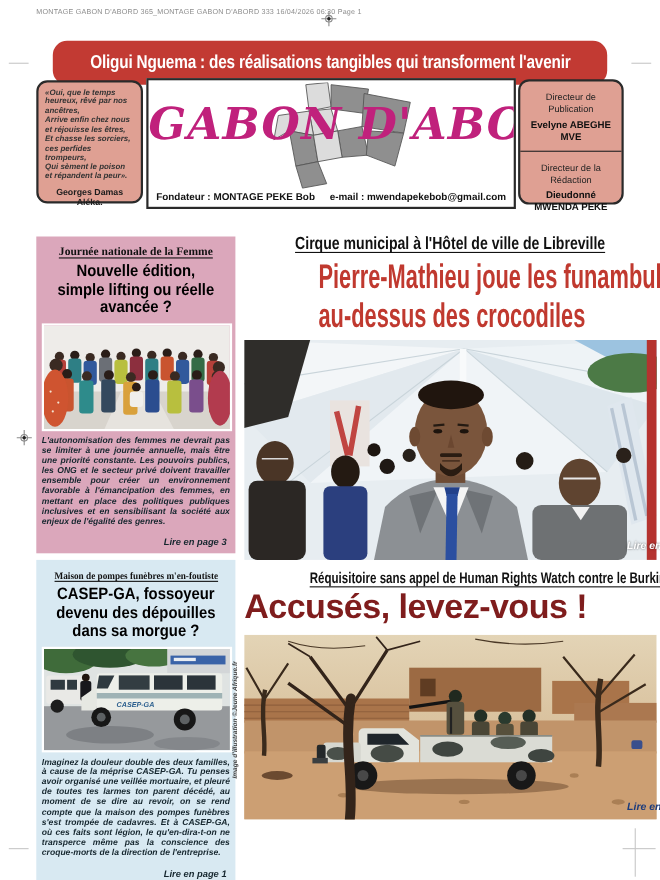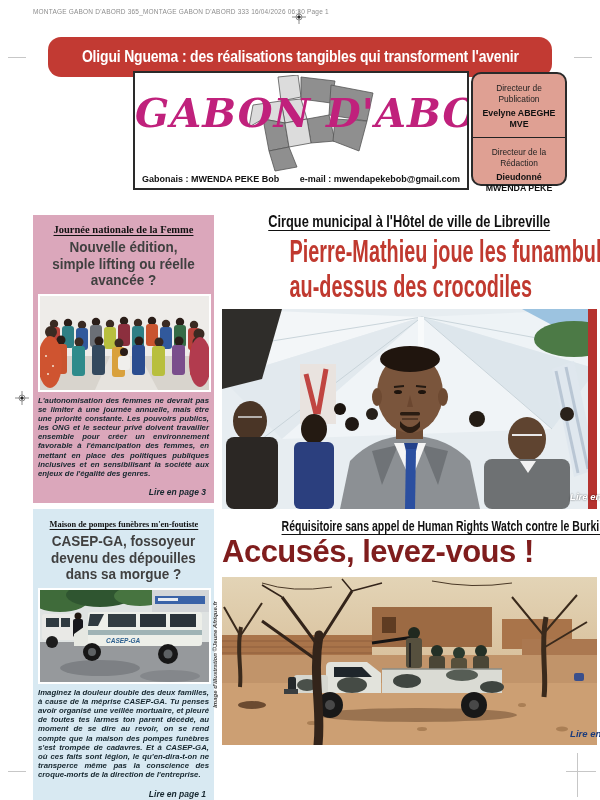--- a/index.html
+++ b/index.html
@@ -48,21 +48,21 @@
 
   .article-pink { background:#dba7bb; padding:4px 5px 6px; box-sizing:border-box; }
   .article-blue { background:#d8e9f2; padding:4px 5px 6px; box-sizing:border-box; margin-top:6px; }
 
   .kicker-sm { text-align:center;font-family:Liberation Serif, serif; }
   .kicker-sm span { display:inline-block; white-space:nowrap; font-weight:bold; color:#111;
                     text-decoration:underline; text-underline-offset:2px; }
   .k1 span { font-size:10.5px; }
   .k2 span { font-size:9px; transform:scaleX(.93); }
 
-  .left-headline { margin-top:2px; text-align:center; font-weight:bold; color:#404040; }
+  .left-headline { margin-top:2px; text-align:center; font-weight:bold; color:#000000; }
   .lh-line { white-space:nowrap; transform:scaleX(.9); font-size:15px; line-height:16.5px; }
 
   .photo-frame { margin:5px auto 4px; width:169px; border:2px solid #fff; }
   .photo-frame svg { display:block; }
 
   .teaser { margin-top:2px; font-size:7.8px; font-weight:bold; font-style:italic; text-align:justify;
             color:#15262e; line-height:1.18; }
   .read-more { margin-top:9px; padding-right:3px; text-align:right; font-size:8.5px; font-weight:bold;
                font-style:italic; color:#15262e; }
 
@@ -124,39 +124,46 @@
   <div class="cropmark" style="left:8px;top:57px;width:18px;height:1px;"></div>
   <div class="cropmark" style="left:574px;top:57px;width:18px;height:1px;"></div>
   <div class="cropmark" style="left:8px;top:771px;width:18px;height:1px;"></div>
   <div class="cropmark" style="left:566px;top:771px;width:30px;height:1px;"></div>
   <div class="cropmark" style="left:577px;top:753px;width:1px;height:44px;"></div>
 
   <div class="banner">
     <div class="banner-inner">Oligui Nguema : des réalisations tangibles qui transforment l'avenir</div>
   </div>
 
+  <div class="quote-box">
+    <div class="quote-text">«Oui, que le temps heureux, rêvé par nos ancêtres,
+Arrive enfin chez nous et réjouisse les êtres,
+Et chasse les sorciers, ces perfides trompeurs,
+Qui sèment le poison et répandent la peur».</div>
+    <div class="quote-author">Georges Damas Aléka.</div>
+  </div>
 
   <div class="logo-box">
     <svg class="logo-map" width="160" height="98" viewBox="0 0 160 98">
       <g stroke="#555" stroke-width="0.8">
         <polygon points="55,2 75,0 78,22 58,26" fill="#dcdcdc"></polygon>
         <polygon points="78,2 112,6 108,28 78,24" fill="#8f8f8f"></polygon>
         <polygon points="108,10 150,18 144,46 106,40" fill="#8f8f8f"></polygon>
         <polygon points="58,26 78,24 84,44 62,48" fill="#dcdcdc"></polygon>
         <polygon points="30,30 58,26 62,48 40,44 26,52" fill="#dcdcdc"></polygon>
         <polygon points="40,44 62,48 66,72 46,76" fill="#8f8f8f"></polygon>
         <polygon points="84,44 106,40 112,66 88,68" fill="#8f8f8f"></polygon>
         <polygon points="112,44 144,46 136,76 110,66" fill="#8f8f8f"></polygon>
         <polygon points="62,48 84,44 88,68 66,72" fill="#dcdcdc"></polygon>
         <polygon points="46,76 66,72 74,92 52,96" fill="#8f8f8f"></polygon>
       </g>
     </svg>
     <div class="logo-title">GABON D'ABORD</div>
     <div class="logo-footer">
-      <span>Gabonais : MWENDA PEKE Bob</span>
+      <span>Fondateur : MONTAGE PEKE Bob</span>
       <span>e-mail : mwendapekebob@gmail.com</span>
     </div>
   </div>
 
   <div class="directors-box">
     <div class="dir-role">Directeur de Publication</div>
     <div class="dir-name">Evelyne ABEGHE MVE</div>
     <div class="dir-divider"></div>
     <div class="dir-role">Directeur de la Rédaction</div>
     <div class="dir-name">Dieudonné MWENDA PEKE</div>

